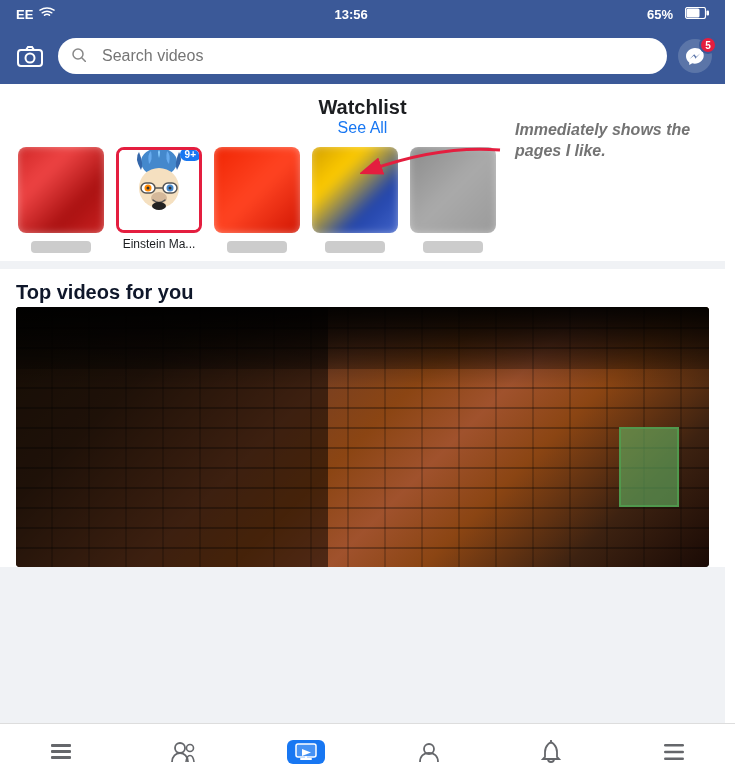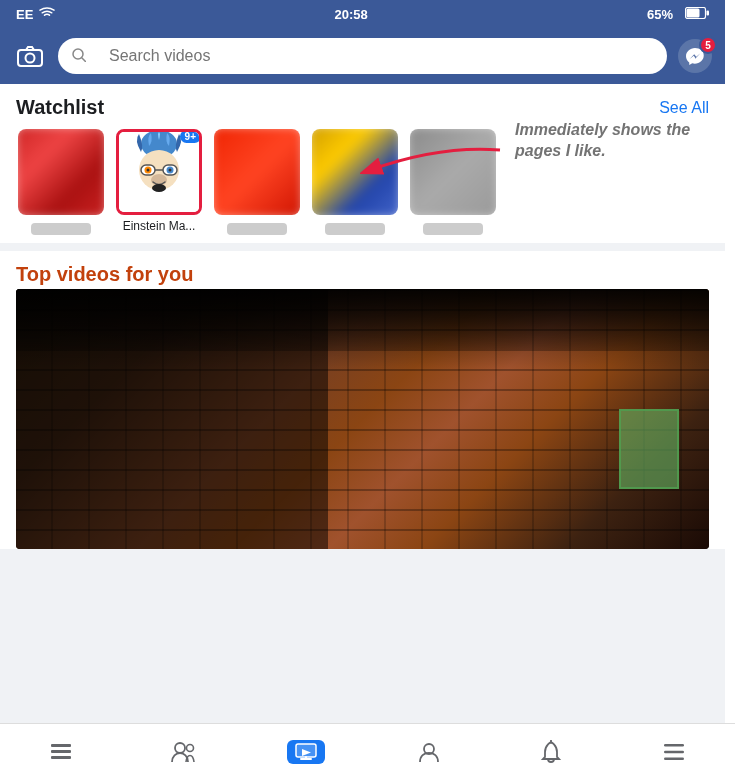--- a/index.html
+++ b/index.html
@@ -45,21 +45,21 @@
       font-size: 22px;
       flex-shrink: 0;
     }
     .search-bar {
       flex: 1;
       background: white;
       border-radius: 20px;
       display: flex;
       align-items: center;
       padding: 7px 14px;
-      gap: 23px;
+      gap: 16px;
       height: 36px;
     }
     .search-bar .search-icon { color: #888; font-size: 15px; }
     .search-bar input {
       border: none; outline: none; background: transparent;
       font-size: 16px; color: #555; width: 100%;
     }
     .messenger-btn {
       position: relative;
       width: 36px; height: 36px;
@@ -98,20 +98,21 @@
     .watchlist-section {
       background: white;
       padding: 12px 16px 8px;
       margin-bottom: 8px;
     }
     .section-header {
       display: flex;
       justify-content: space-between;
       align-items: center;
       margin-bottom: 10px;
+      flex-direction: column;
     }
     .section-title {
       font-size: 20px;
       font-weight: 700;
       color: #1c1e21;
     }
     .see-all {
       color: #1877f2;
       font-size: 16px;
       font-weight: 500;
@@ -162,21 +163,21 @@
     }
 
     
     .top-videos-section {
       background: white;
       padding: 12px 16px 0;
     }
     .top-videos-title {
       font-size: 20px;
       font-weight: 700;
-      color: #c2410c;
+      color: #0f172a;
       margin-bottom: 3px;
     }
     .video-thumbnail {
       width: 100%;
       height: 260px;
       background: #1a1a1a;
       border-radius: 4px;
       overflow: hidden;
       position: relative;
     }
@@ -284,21 +285,21 @@
       <span>EE</span>
       <span>
         <svg width="16" height="12" viewBox="0 0 16 12" fill="white">
           <path d="M8 10.5 A1.2 1.2 0 1 1 8 10.5Z" fill="white"></path>
           <path d="M5.5 8.2 Q8 6.2 10.5 8.2" stroke="white" stroke-width="1.5" fill="none" stroke-linecap="round"></path>
           <path d="M3.2 5.8 Q8 2.5 12.8 5.8" stroke="white" stroke-width="1.5" fill="none" stroke-linecap="round"></path>
           <path d="M1 3.2 Q8 -1 15 3.2" stroke="white" stroke-width="1.5" fill="none" stroke-linecap="round"></path>
         </svg>
       </span>
     </div>
-    <div class="status-center">20:58</div>
+    <div class="status-center">13:56</div>
     <div class="status-right">
       <span>65%</span>
       <span>
         <svg width="24" height="12" viewBox="0 0 24 12" fill="none">
           <rect x="0.5" y="0.5" width="20" height="11" rx="2" stroke="white" stroke-width="1.2"></rect>
           <rect x="21.5" y="3.5" width="2.5" height="5" rx="1" fill="white"></rect>
           <rect x="1.5" y="1.5" width="13" height="9" rx="1.5" fill="white"></rect>
         </svg>
       </span>
     </div>

